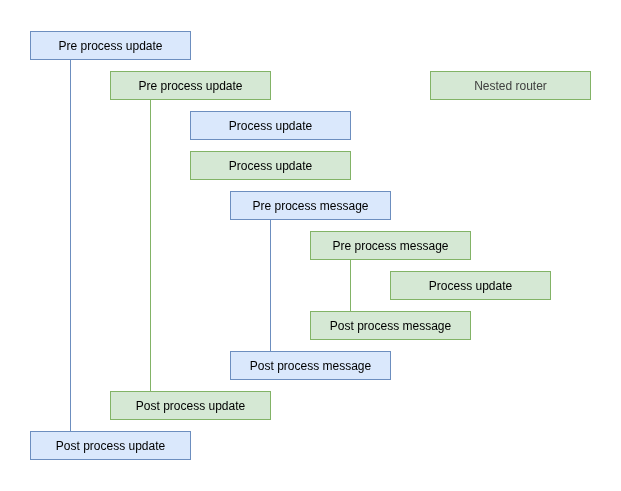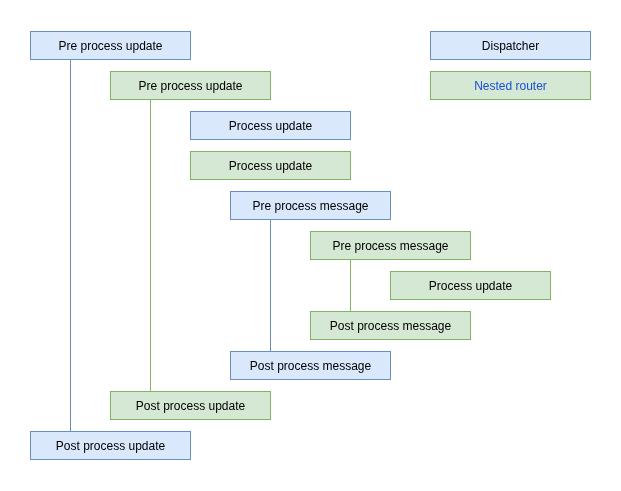--- a/index.html
+++ b/index.html
@@ -70,19 +70,16 @@
     </div>
     <div class="node" style="left: 230px; top: 351px; width: 161px; height: 29px; background: rgb(218, 232, 252); border-color: rgb(108, 142, 191); color: rgb(0, 0, 0);">
       <span>Post process message</span>
     </div>
     <div class="node" style="left: 110px; top: 391px; width: 161px; height: 29px; background: rgb(213, 232, 212); border-color: rgb(130, 179, 102); color: rgb(0, 0, 0);">
       <span>Post process update</span>
     </div>
     <div class="node" style="left: 30px; top: 431px; width: 161px; height: 29px; background: rgb(218, 232, 252); border-color: rgb(108, 142, 191); color: rgb(0, 0, 0);">
       <span>Post process update</span>
     </div>
-    <div class="node" style="left: 430px; top: 31px; width: 161px; height: 29px; background: rgb(218, 232, 252); border-color: rgb(108, 142, 191); color: rgb(0, 0, 0);">
-      <span>Dispatcher</span>
-    </div>
-    <div class="node" style="left: 430px; top: 71px; width: 161px; height: 29px; background: rgb(213, 232, 212); border-color: rgb(130, 179, 102); color: #1d4ed8;">
+    <div class="node" style="left: 430px; top: 71px; width: 161px; height: 29px; background: rgb(213, 232, 212); border-color: rgb(130, 179, 102); color: #404040;">
       <span>Nested router</span>
     </div>
   </div>
 
 </body></html>

